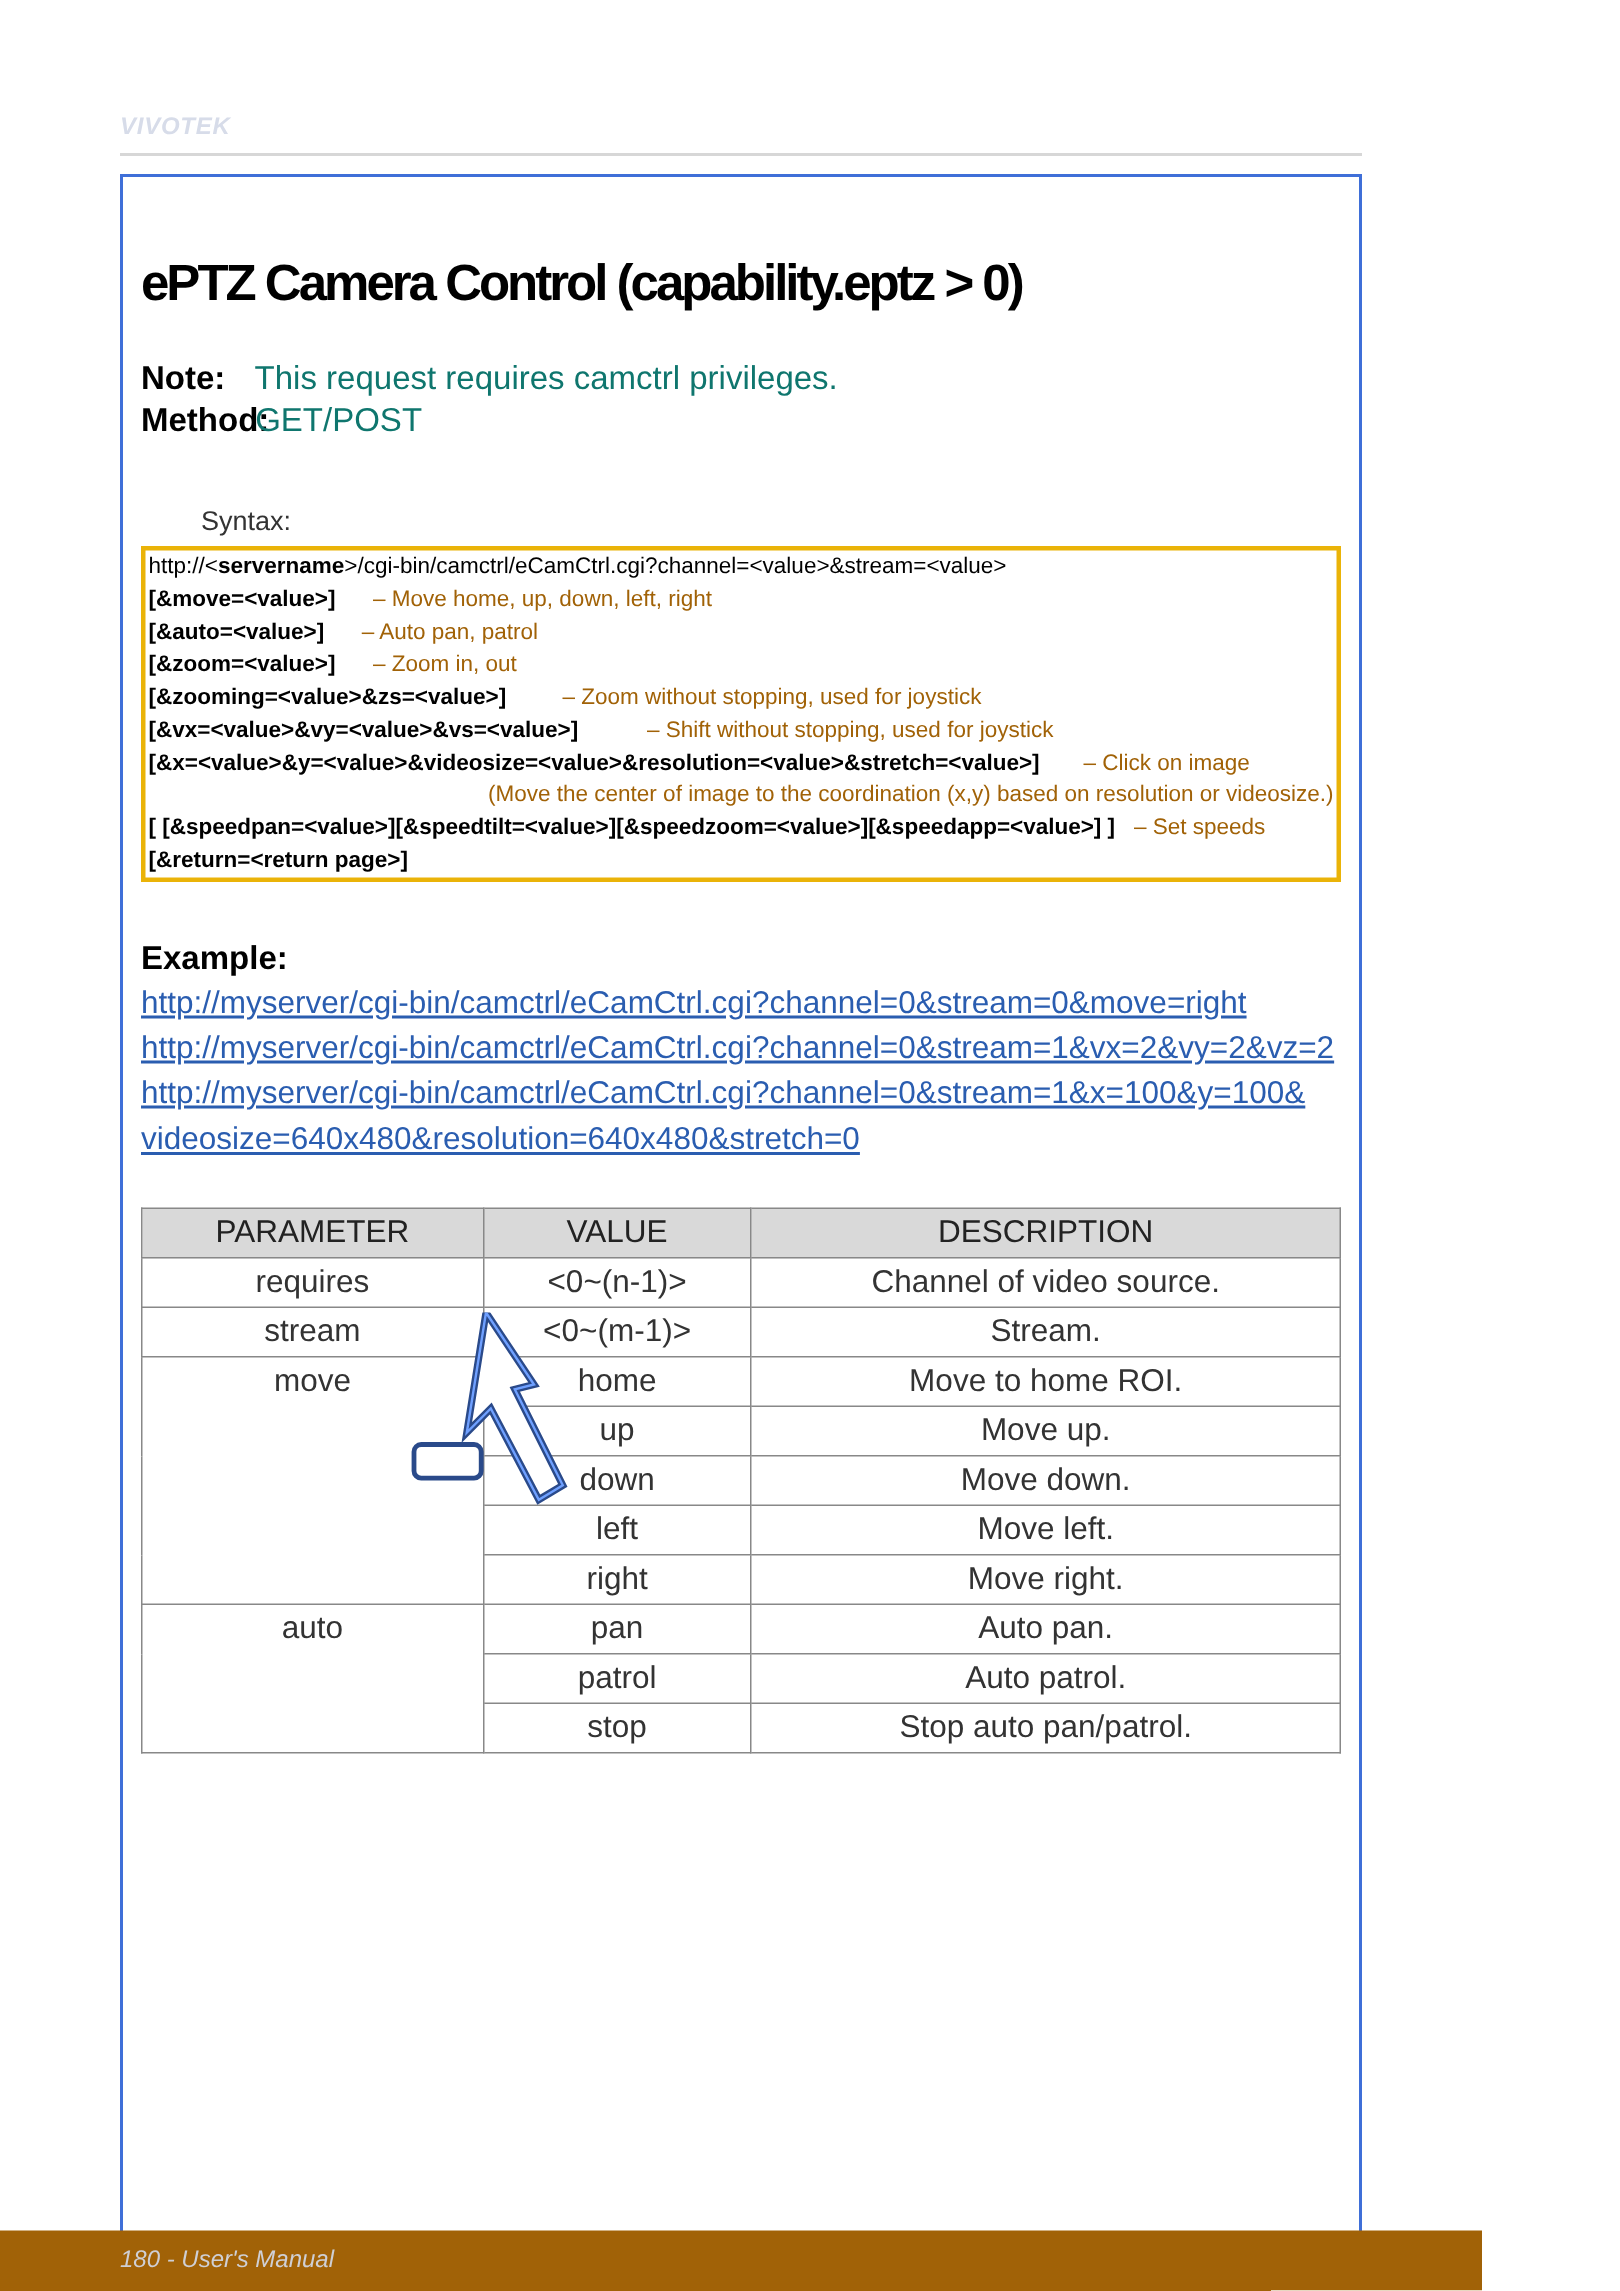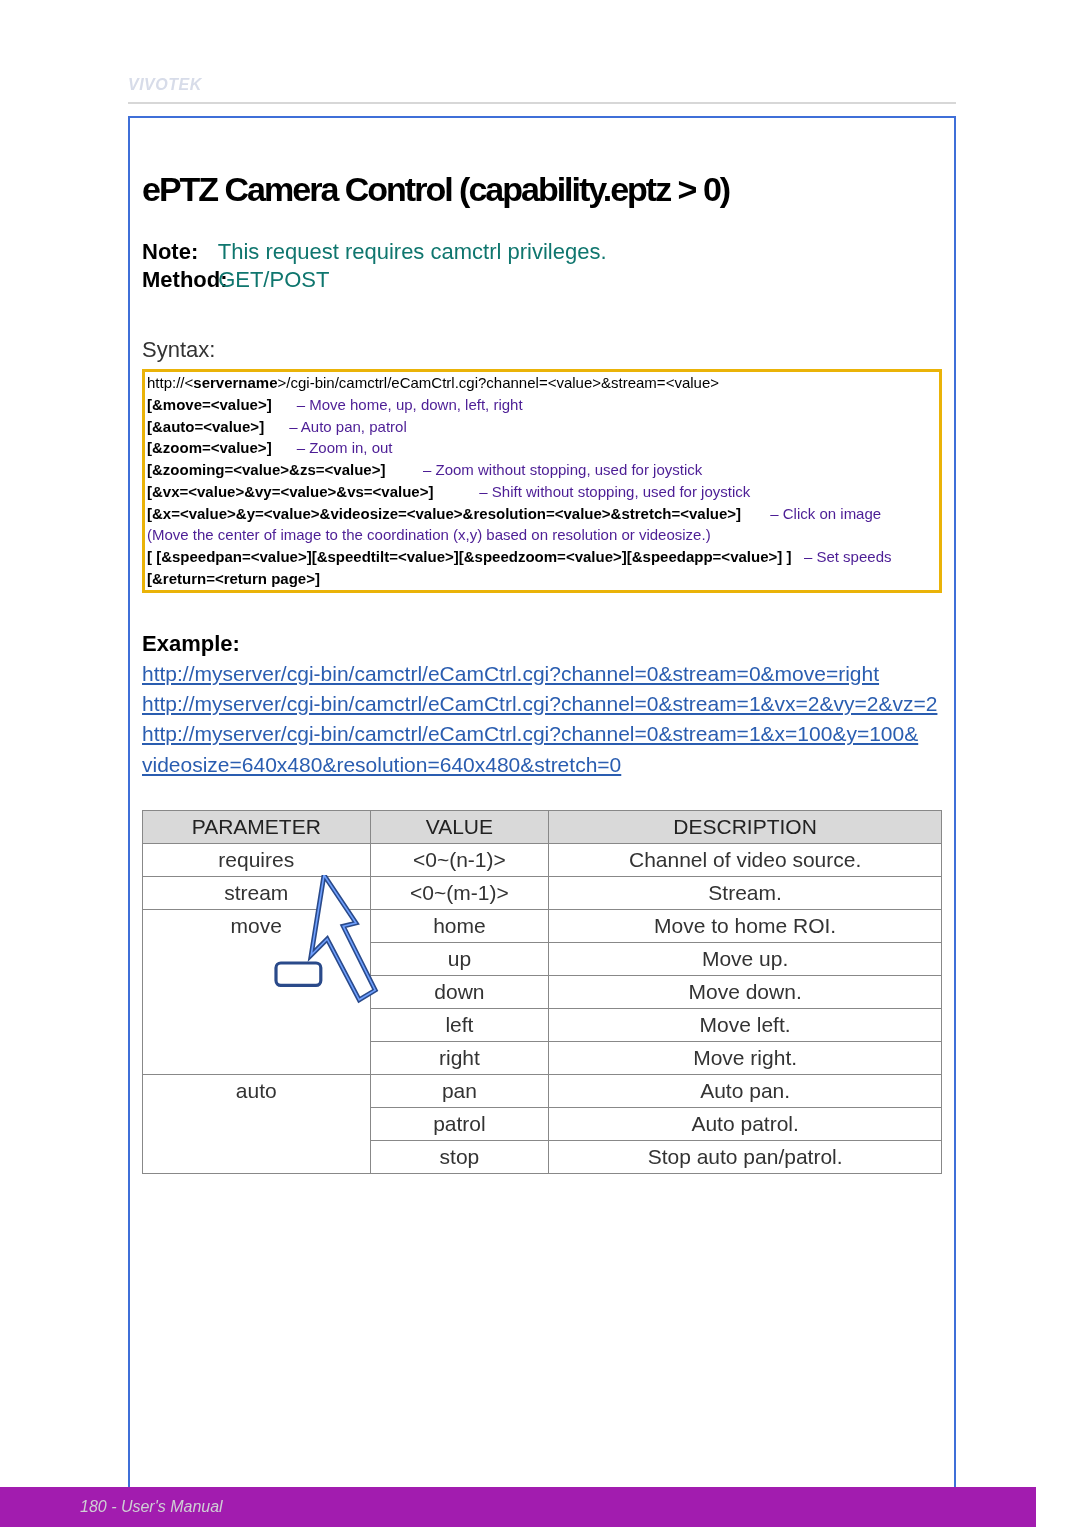--- a/index.html
+++ b/index.html
@@ -7,21 +7,20 @@
     padding: 0;
     background: #fff;
     font-family: Arial, Helvetica, sans-serif;
     color: #333;
   }
   .page {
     width: 988px;
     height: 1527px;
     position: relative;
     background: #fff;
-    padding-left: 48px;
   }
   .top-band {
     height: 70px;
     background: #fff;
   }
   .header {
     padding: 6px 80px 8px 80px;
     font-size: 16px;
     font-weight: bold;
     font-style: italic;
@@ -55,41 +54,42 @@
     margin: 2px 0;
   }
   .note-label, .method-label {
     font-weight: bold;
     color: #000;
     display: inline-block;
     width: 70px;
   }
   .body-text { color: #0f766e; }
   .syntax-label {
-    font-size: 22px;
+    font-size: 18px;
     margin-top: 44px;
     margin-bottom: 6px;
     color: #333;
+    margin-left: 40px;
   }
   .syntax-box {
     border: 3px solid #eab308;
     background: #fff;
     font-size: 15px;
     line-height: 1.45;
     padding: 0;
   }
   .syntax-box .row {
     padding: 0 2px;
     white-space: normal;
     word-break: break-word;
   }
   .mono { font-family: Arial, sans-serif; }
   .black { color: #000; }
   .bold { font-weight: bold; }
-  .gray { color: #4c1d95; }
+  .gray { color: #a16207; text-align: right; }
   .example-label {
     font-size: 22px;
     font-weight: bold;
     color: #000;
     margin-top: 38px;
     margin-bottom: 2px;
   }
   .link {
     font-size: 21px;
     color: #2a5db0;
@@ -114,21 +114,21 @@
     background: #d9d9d9;
     font-weight: normal;
     color: #222;
   }
   .footer {
     position: absolute;
     bottom: 0;
     left: 0;
     width: 100%;
     height: 40px;
-    background: #a21caf;
+    background: #a16207;
     color: #cfcfd4;
     font-size: 16px;
     font-style: italic;
     line-height: 40px;
     padding-left: 80px;
     box-sizing: border-box;
   }
   
   .cursor {
     position: absolute;

